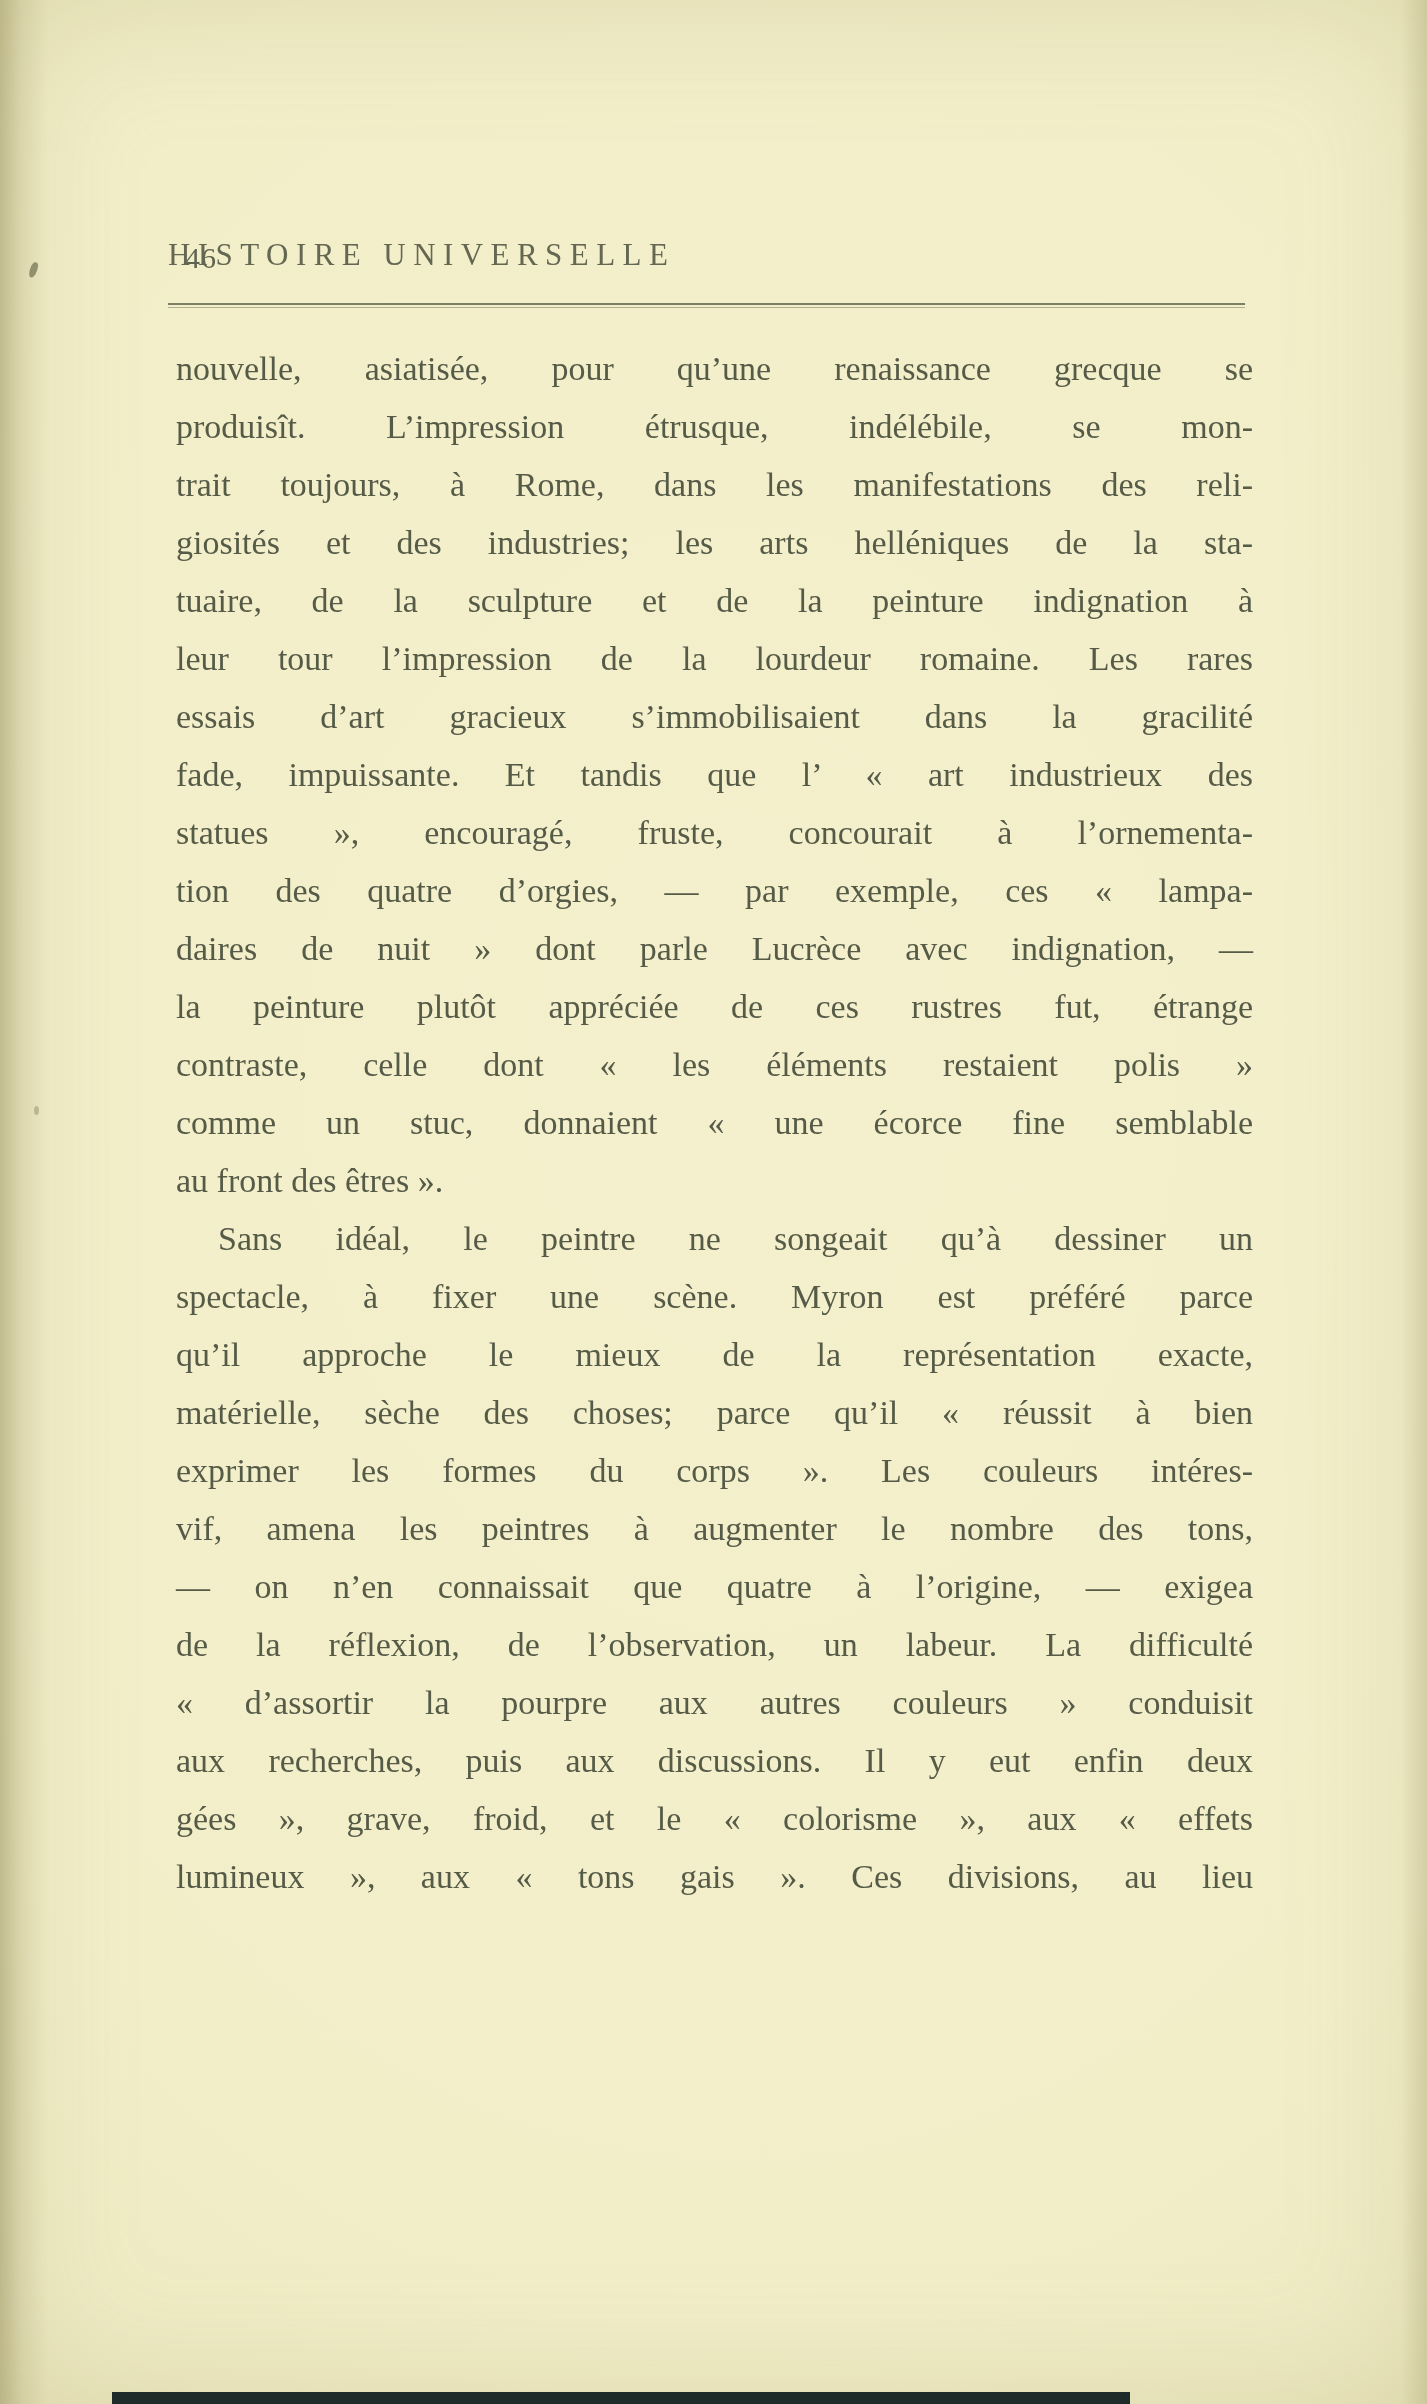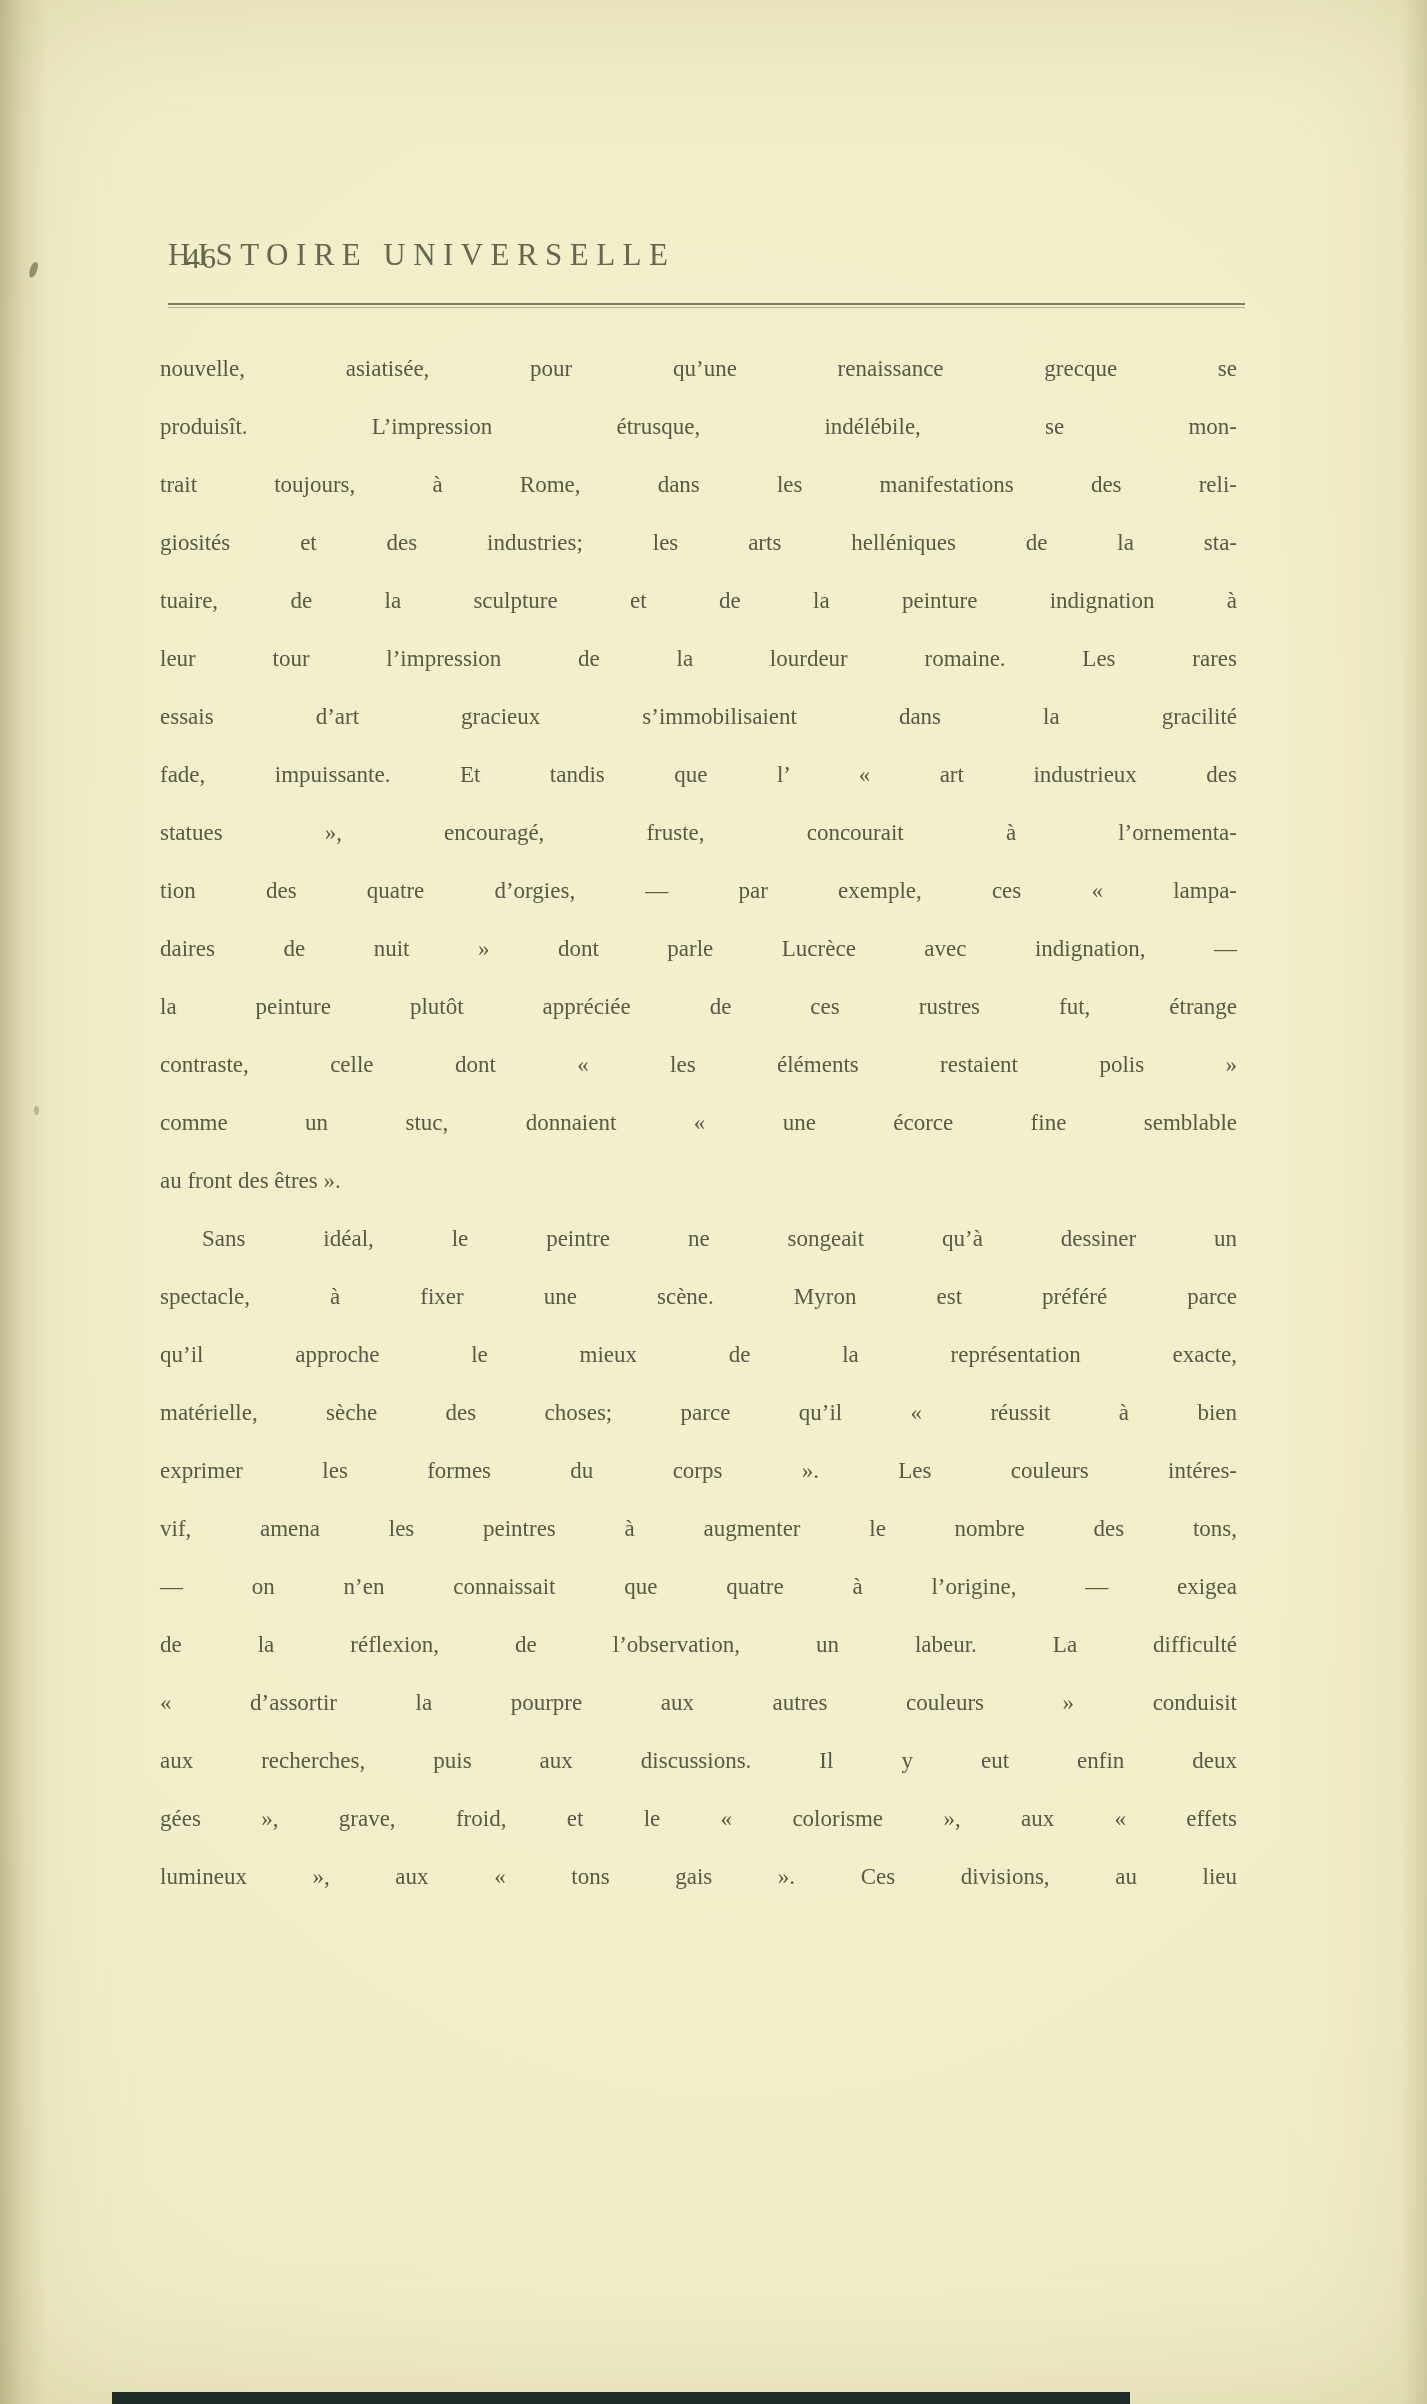--- a/index.html
+++ b/index.html
@@ -42,23 +42,23 @@
     color: #646853;
   }
   .header-rule {
     position: absolute; top: 303px; left: 168px; width: 1077px;
     height: 2px;
     border-top: 2px solid #7b7f66;
     border-bottom: 1px solid rgba(123,127,102,0.55);
     background: transparent;
   }
   .text-block {
-    position: absolute; top: 340px; left: 160px; width: 1077px;
+    position: absolute; top: 340px; left: 176px; width: 1077px;
     color: #565b48;
-    font-size: 23px;
+    font-size: 34px;
     line-height: 58px;
   }
   .line {
     text-align: justify;
     text-align-last: justify;
     white-space: normal;
     height: 58px;
   }
   .line.para-end { text-align-last: left; }
   .line.indent { text-indent: 42px; }

